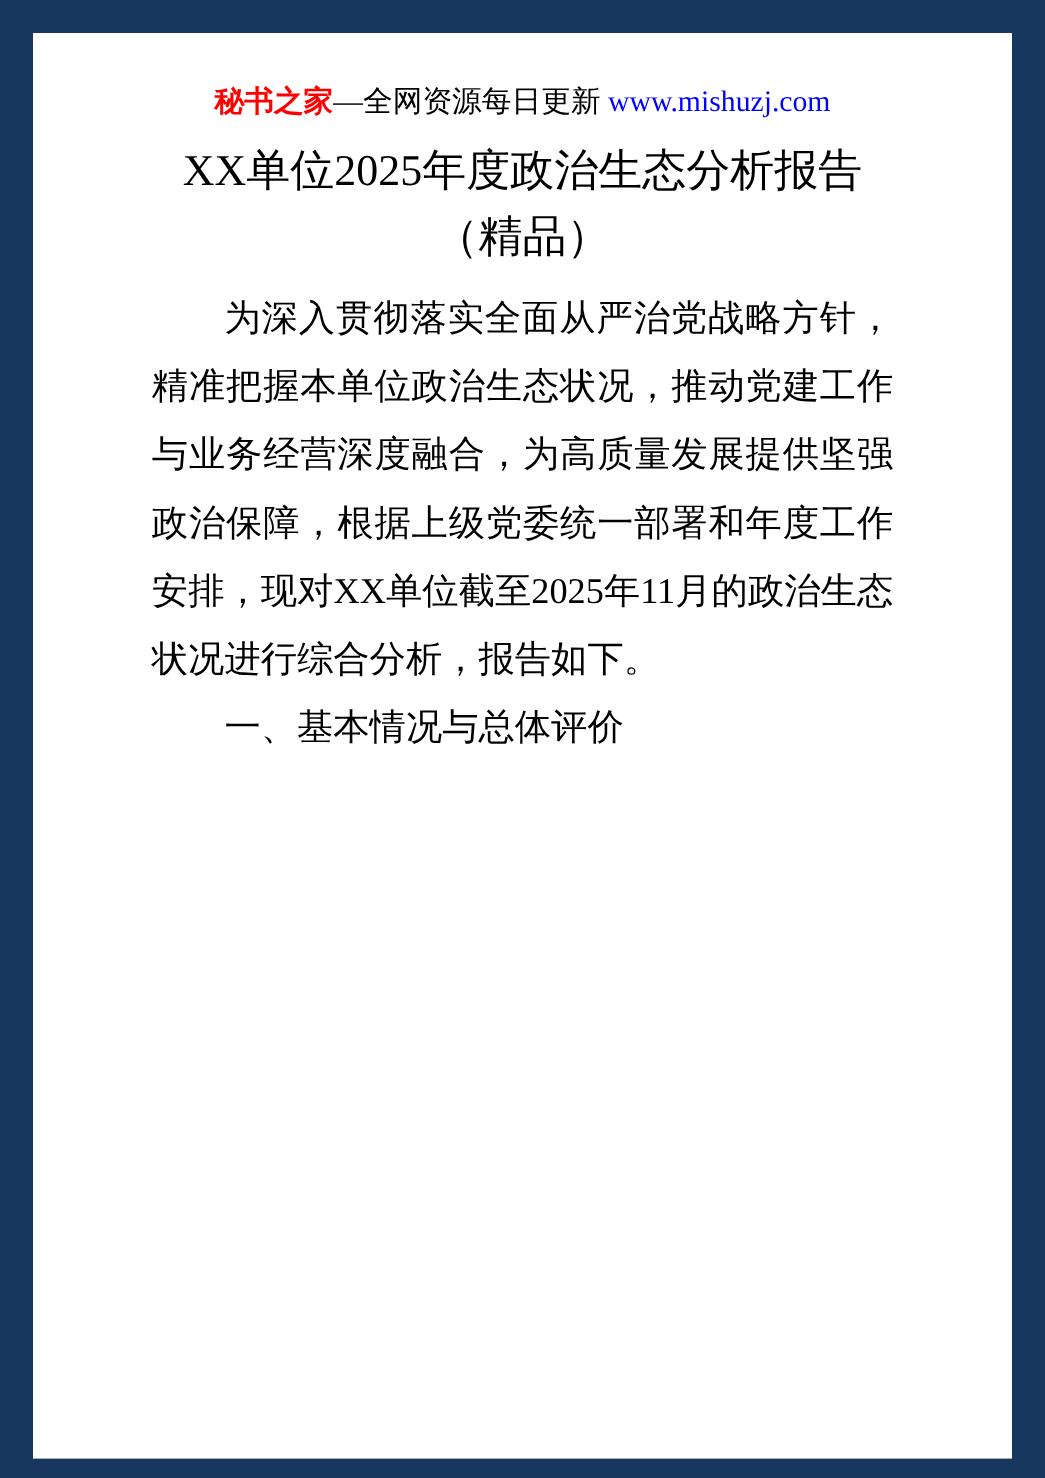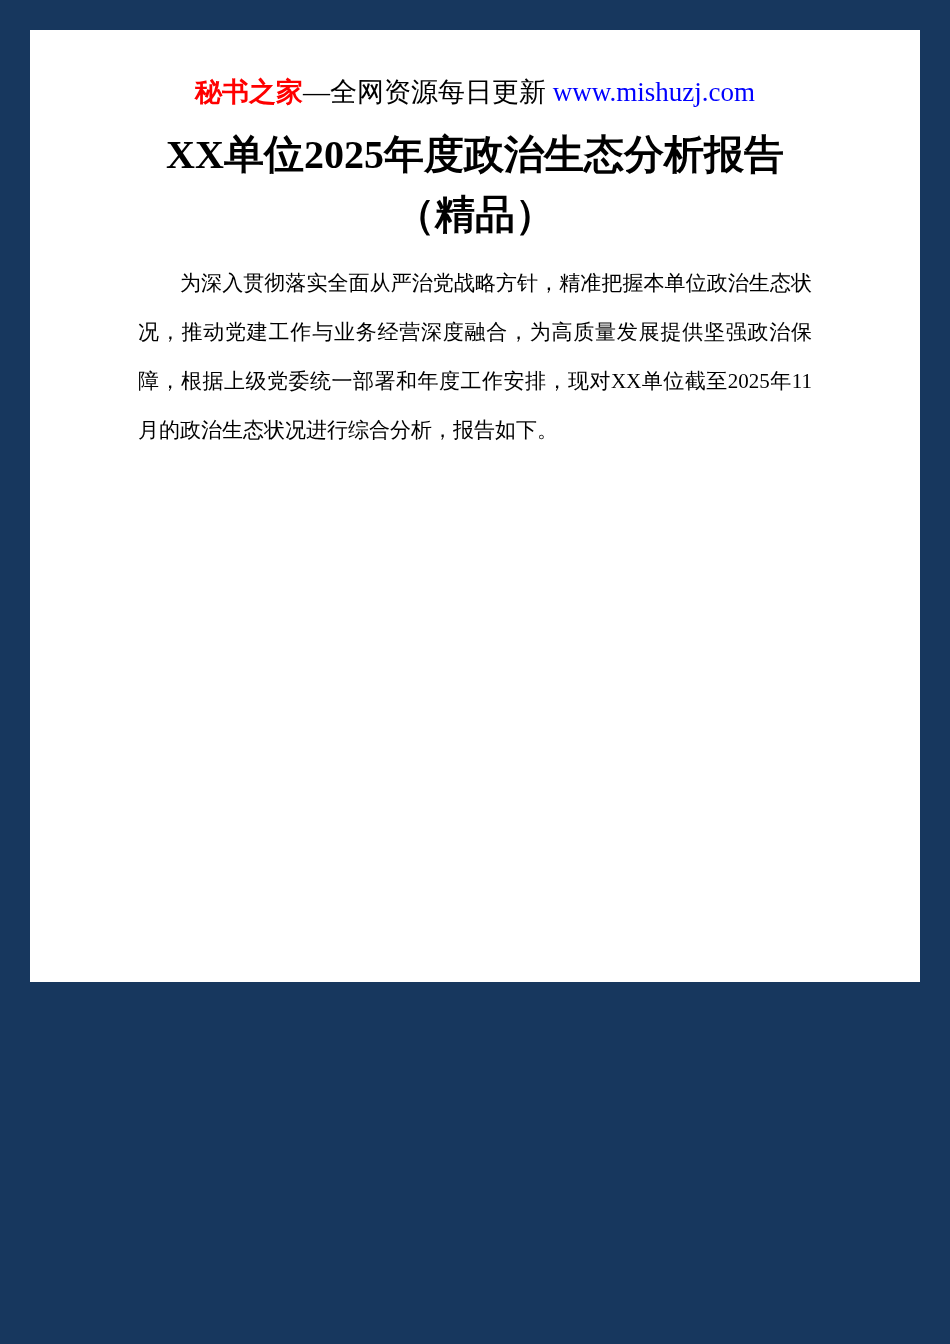--- a/index.html
+++ b/index.html
@@ -16,21 +16,21 @@
     background: var(--background);
     font-family: "Liberation Serif", "DejaVu Serif", serif;
   }
   .frame {
     width: 950px;
     height: 1344px;
     padding: 30px;
   }
   .page {
     width: 890px;
-    height: 952px;
+    height: 1296px;
     background: #ffffff;
     padding: 45px 108px 40px 108px;
     overflow: hidden;
   }
   .doc-header {
     text-align: center;
     font-size: 27px;
     line-height: 34px;
     color: var(--text);
     white-space: nowrap;
@@ -42,39 +42,40 @@
   .doc-header .url {
     color: var(--link-blue);
     text-decoration: none;
     cursor: pointer;
   }
   .doc-title {
     margin: 16px 0 14px 0;
     text-align: center;
     font-size: 40px;
     line-height: 60px;
-    font-weight: bold;
+    font-weight: normal;
     color: var(--text);
     font-family: "Liberation Serif", "DejaVu Serif", serif;
   }
   .doc-body { margin-top: 6px; }
   .doc-body p.para {
     margin: 0;
-    font-size: 21px;
-    line-height: 49px;
+    font-size: 33px;
+    line-height: 62px;
     color: var(--text);
     text-align: justify;
     text-indent: 2em;
     word-break: break-all;
   }
 </style>
 </head>
 <body>
 
 <div class="frame">
   <div class="page">
     <div class="doc-header"><span class="brand">秘书之家</span><span class="tagline">—全网资源每日更新 </span><a class="url">www.mishuzj.com</a></div>
     <h1 class="doc-title">XX单位2025年度政治生态分析报告（精品）</h1>
     <div class="doc-body">
         <p class="para">为深入贯彻落实全面从严治党战略方针，精准把握本单位政治生态状况，推动党建工作与业务经营深度融合，为高质量发展提供坚强政治保障，根据上级党委统一部署和年度工作安排，现对XX单位截至2025年11月的政治生态状况进行综合分析，报告如下。</p>
+        <p class="para heading">一、基本情况与总体评价</p>
       </div>
   </div>
 </div>
 
 </body></html>

